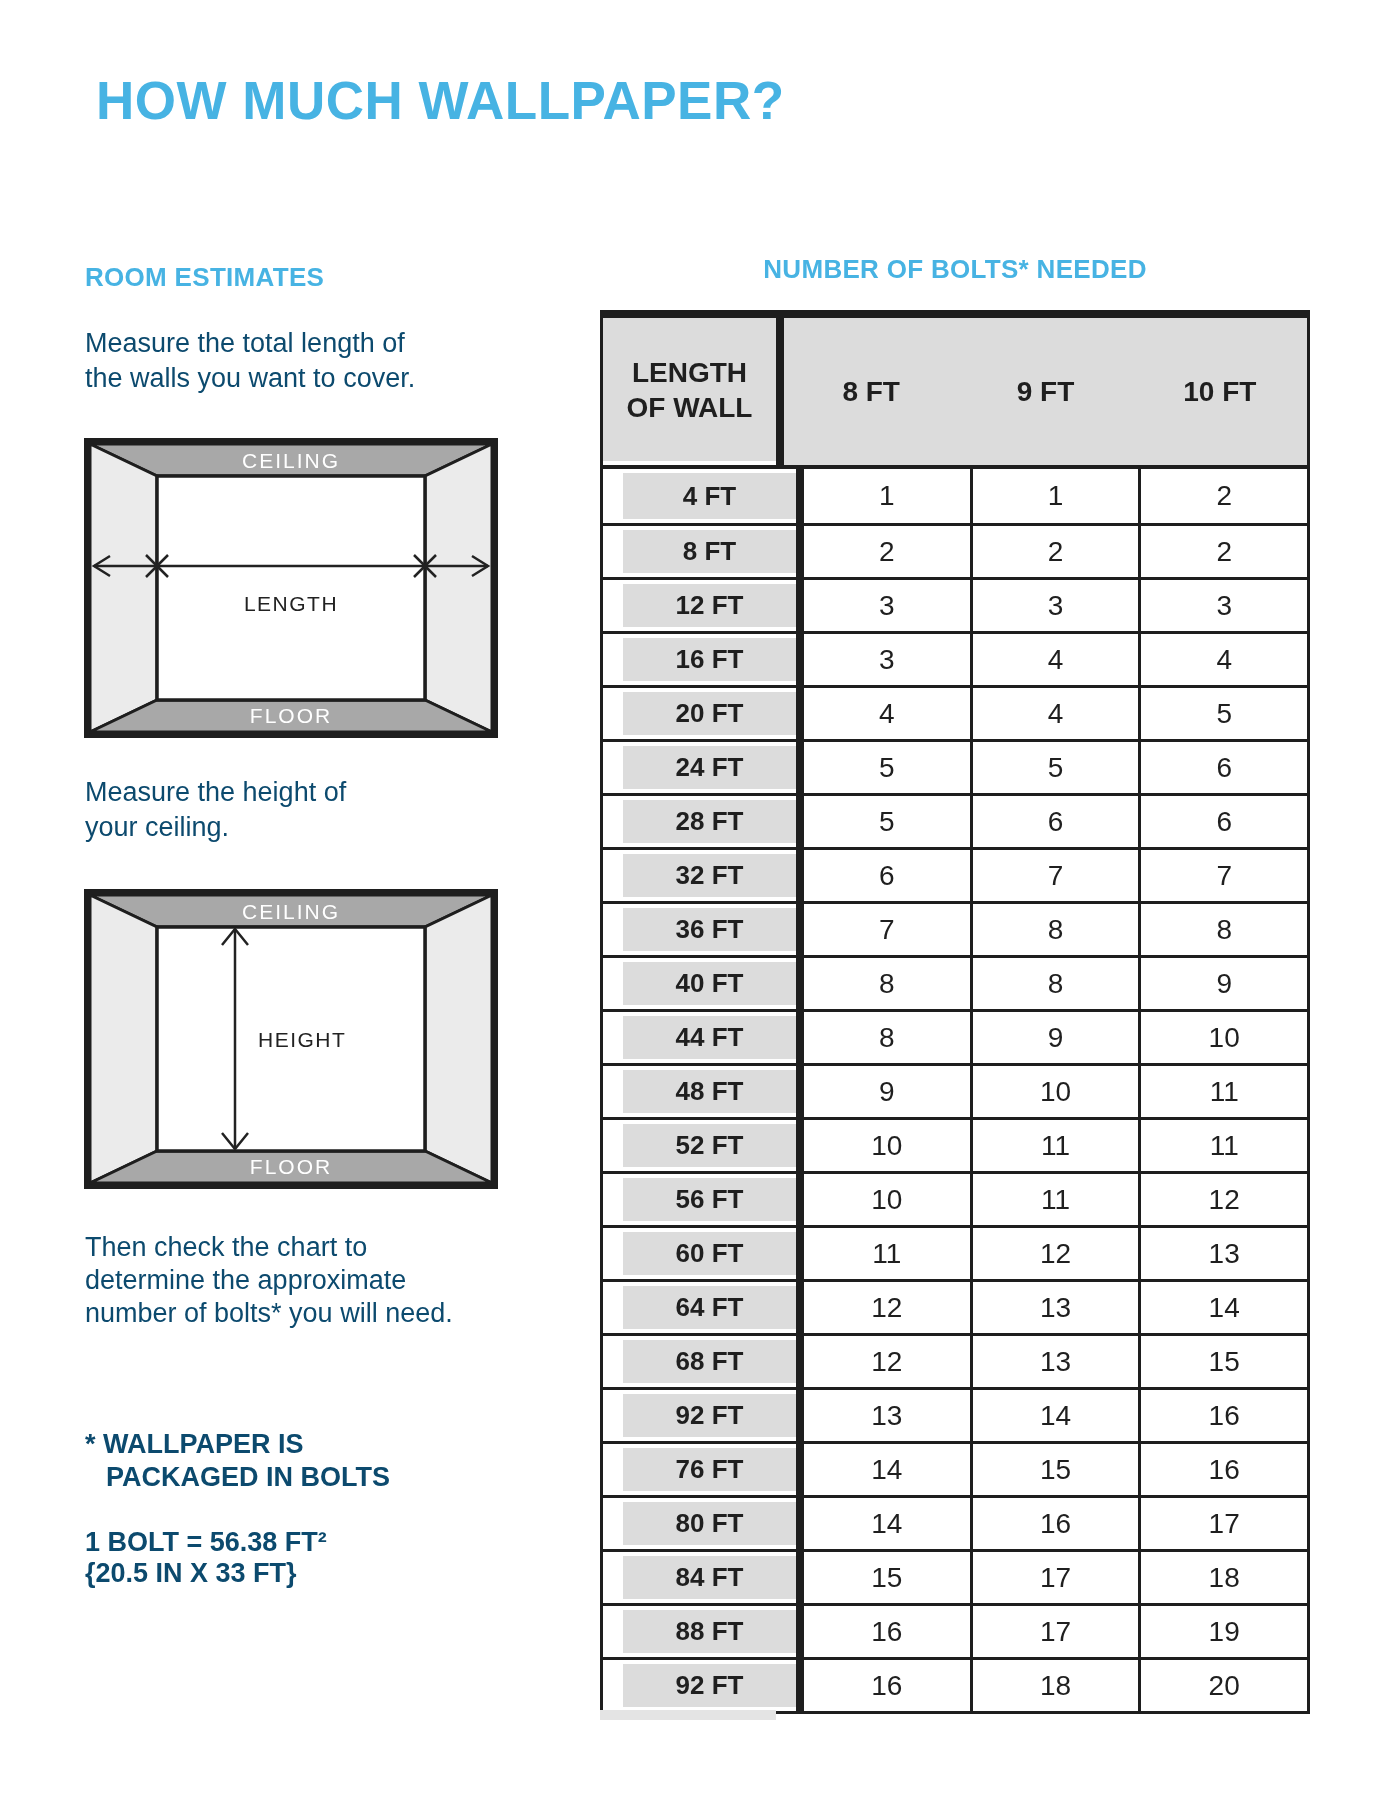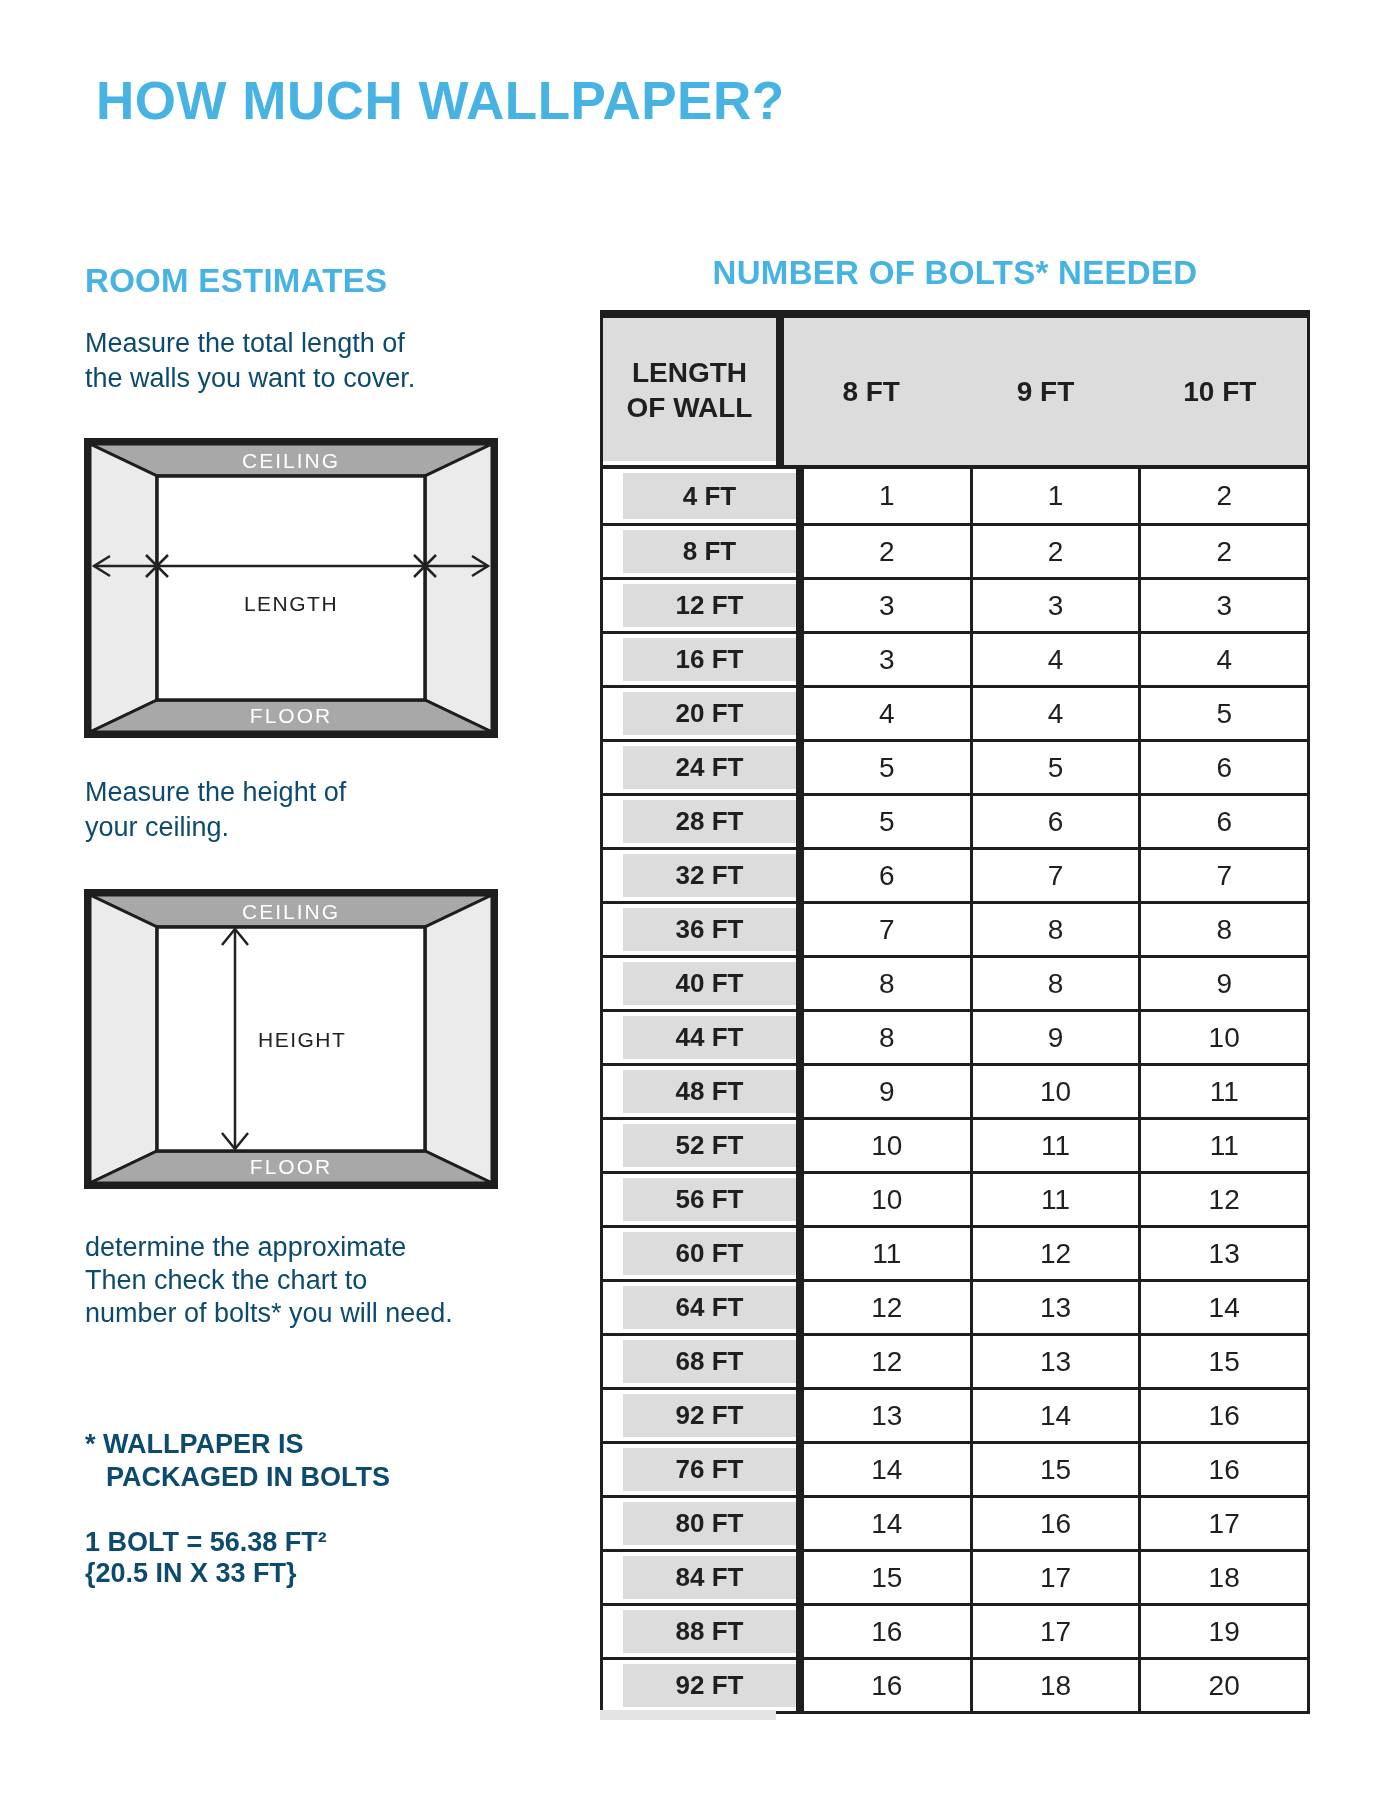--- a/index.html
+++ b/index.html
@@ -3,21 +3,21 @@
 <meta charset="utf-8">
 <style>
   html,body{margin:0;padding:0;background:#ffffff;}
   #page{
     position:relative;width:1391px;height:1800px;background:#ffffff;
     font-family:"Liberation Sans","DejaVu Sans",sans-serif;color:#1f1f1f;overflow:hidden;
   }
   .abs{position:absolute;}
   
   #title{left:90px;top:74px;font-size:53px;font-weight:700;color:#47b3e3;line-height:1;letter-spacing:.5px;margin-left:6px;}
-  .section-heading{font-size:33px;font-weight:700;color:#47b3e3;letter-spacing:.3px;line-height:1;}
+  .section-heading{font-size:26px;font-weight:700;color:#47b3e3;letter-spacing:.3px;line-height:1;}
   #room-heading{left:85px;top:264px;}
   #table-heading{left:600px;top:256px;width:710px;text-align:center;}
   
   .copy{left:85px;font-size:27px;line-height:35px;color:#0c4a6e;}
   #step1{top:326px;}
   #step2{top:775px;}
   #step3{top:1231px;line-height:33px;}
   #footnote{top:1428px;font-weight:700;line-height:33px;}
   #footnote .indent{padding-left:21px;}
   #boltinfo{top:1527px;font-weight:700;line-height:31px;}
@@ -106,22 +106,22 @@
         <line x1="151" y1="40" x2="151" y2="260"></line>
         <polyline points="138,56 151,40 164,56"></polyline>
         <polyline points="138,244 151,260 164,244"></polyline>
       </g>
       <text x="174" y="158" text-anchor="start" class="svg-dark-label">HEIGHT</text>
       <text x="207" y="285" text-anchor="middle" class="svg-white-label">FLOOR</text>
     </svg>
   </div>
 
   <div class="abs copy" id="step3">
+    <div>Then check the chart to</div>
     <div>determine the approximate</div>
-    <div>Then check the chart to</div>
     <div>number of bolts* you will need.</div>
   </div>
 
   <div class="abs copy" id="footnote">
     <div>* WALLPAPER IS</div>
     <div class="indent">PACKAGED IN BOLTS</div>
   </div>
 
   <div class="abs copy" id="boltinfo">
     <div>1 BOLT = 56.38 FT²</div>

